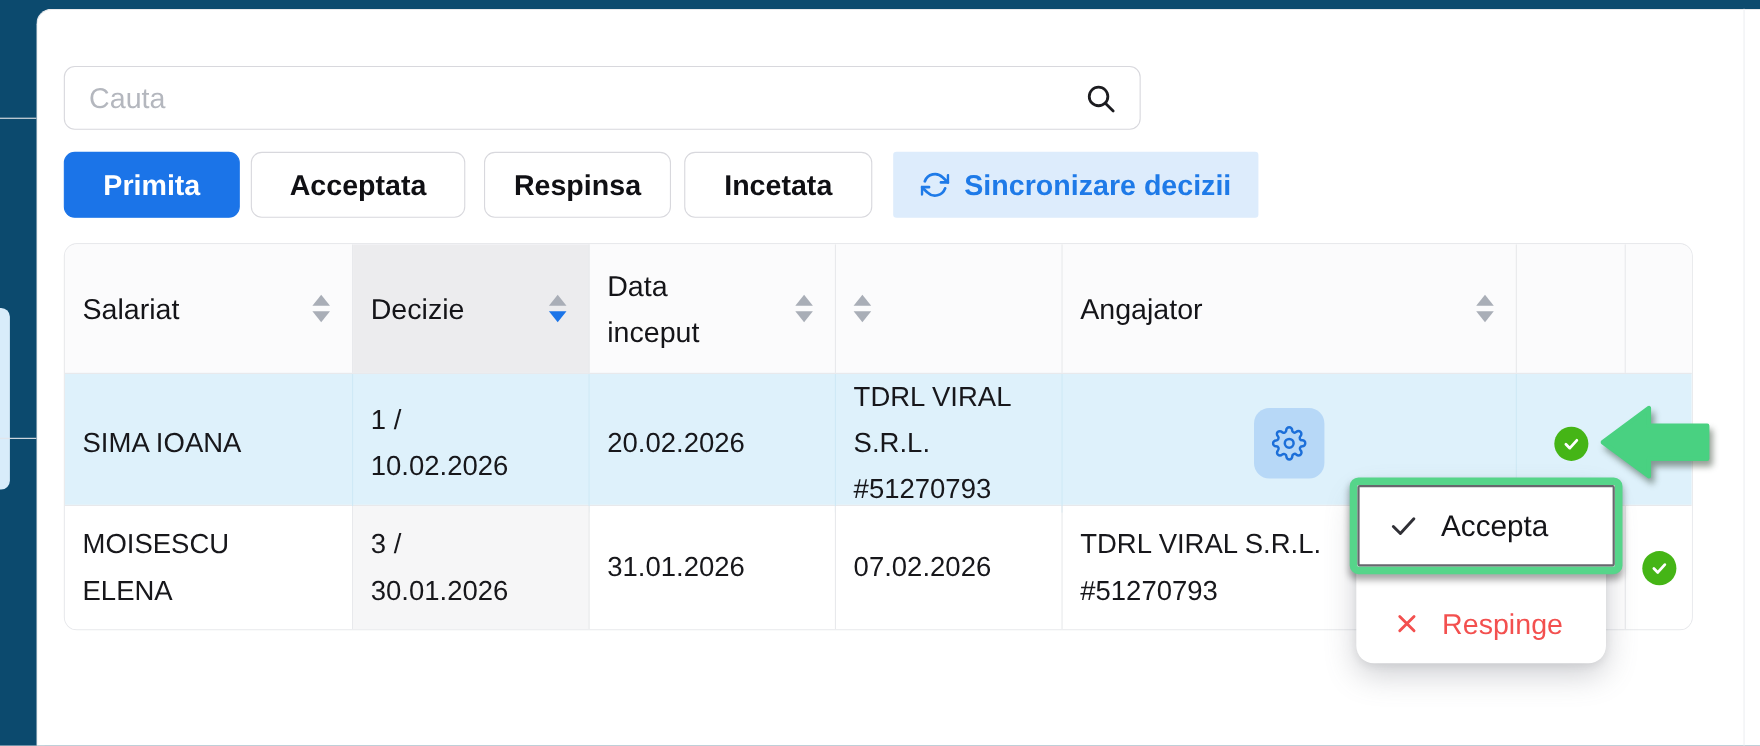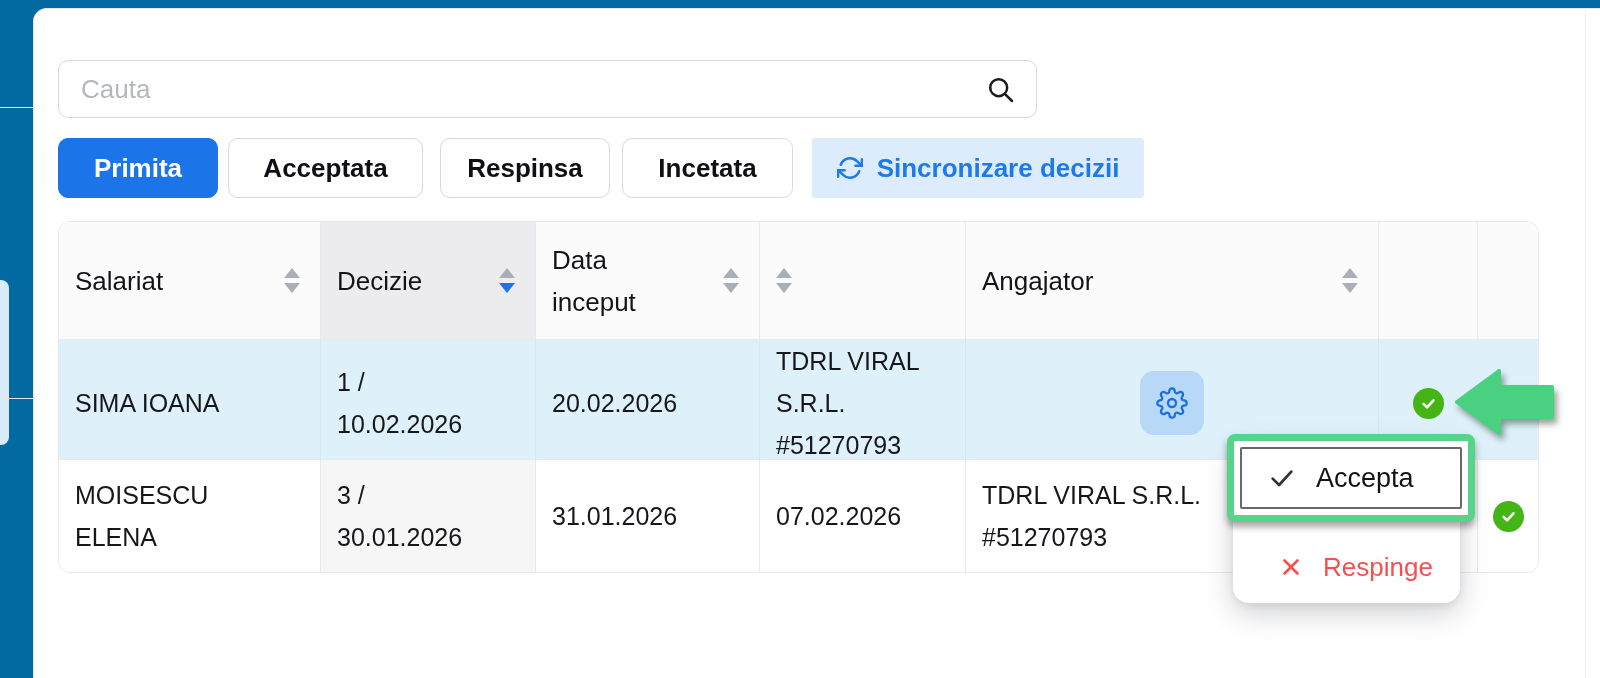--- a/index.html
+++ b/index.html
@@ -16,21 +16,21 @@
     --gear-bg:#b7d8f7;
     --gear-stroke:#1c6fd9;
     --badge:#45b516;
     --green:#4bd381;
     --red:#f3504f;
     --placeholder:#b4b7be;
     --sort-gray:#a9aeb7;
   }
   *{box-sizing:border-box;margin:0;padding:0;font-family:"Liberation Sans","DejaVu Sans",sans-serif;}
   html,body{width:1600px;height:678px;background:#fff;overflow:hidden;}
-  .page{position:relative;width:1600px;height:678px;background:#0369a1;}
+  .page{position:relative;width:1600px;height:678px;background:#0c4a6e;}
 
   
   .card{position:absolute;left:33px;top:8px;width:1567px;height:670px;background:#fff;
         border-top:1px solid var(--line);border-left:1px solid var(--line);border-top-left-radius:14px;}
   .strip-divider{position:absolute;left:0;height:1px;background:#e3e5e9;}
   .strip-divider.d1{top:107px;width:33px;}
   .strip-divider.d2{top:398px;width:33px;}
   .strip-active-bar{position:absolute;left:0;top:280px;width:9px;height:165px;background:#d8ecfa;border-radius:0 8px 8px 0;}
   .right-line{position:absolute;left:1585px;top:8px;width:1px;height:670px;background:#edeff2;}
 
@@ -84,25 +84,25 @@
 
   .gear-btn{width:64px;height:64px;border:none;border-radius:14px;background:var(--gear-bg);
             display:flex;align-items:center;justify-content:center;cursor:pointer;}
   .badge{width:31px;height:31px;border-radius:50%;background:var(--badge);
          display:flex;align-items:center;justify-content:center;flex:none;}
 
   
   .menu{position:absolute;left:1233px;top:441px;width:227px;height:162px;background:#fff;border-radius:16px;
         box-shadow:0 10px 28px rgba(105,110,120,.32),0 2px 8px rgba(0,0,0,.08);z-index:5;}
   .menu-item{position:absolute;left:0;top:98px;width:100%;height:56px;display:flex;align-items:center;
-             padding-left:45px;gap:19px;cursor:pointer;font-size:26px;font-weight:500;color:var(--red);text-align:center;}
+             padding-left:33px;gap:19px;cursor:pointer;font-size:26px;font-weight:500;color:var(--red);text-align:center;}
 
   
   .highlight-box{position:absolute;left:1227px;top:434px;width:248px;height:88px;z-index:6;
-                 border:7px solid #56d58a;border-radius:8px;background:#fff;padding:6px;
+                 border:7px solid #56d58a;border-radius:8px;background:#fff;padding:0;
                  box-shadow:0 5px 7px rgba(0,0,0,.35);}
   .hl-inner{width:100%;height:100%;border:2px solid #67676d;border-radius:2px;background:#fff;
             display:flex;align-items:center;padding-left:26px;gap:20px;cursor:pointer;
             font-size:27px;color:#141418;}
   .arrow{position:absolute;left:1455px;top:368px;z-index:7;
          filter:drop-shadow(3px 5px 3px rgba(25,45,25,.45));}
 </style>
 </head>
 <body>
 

